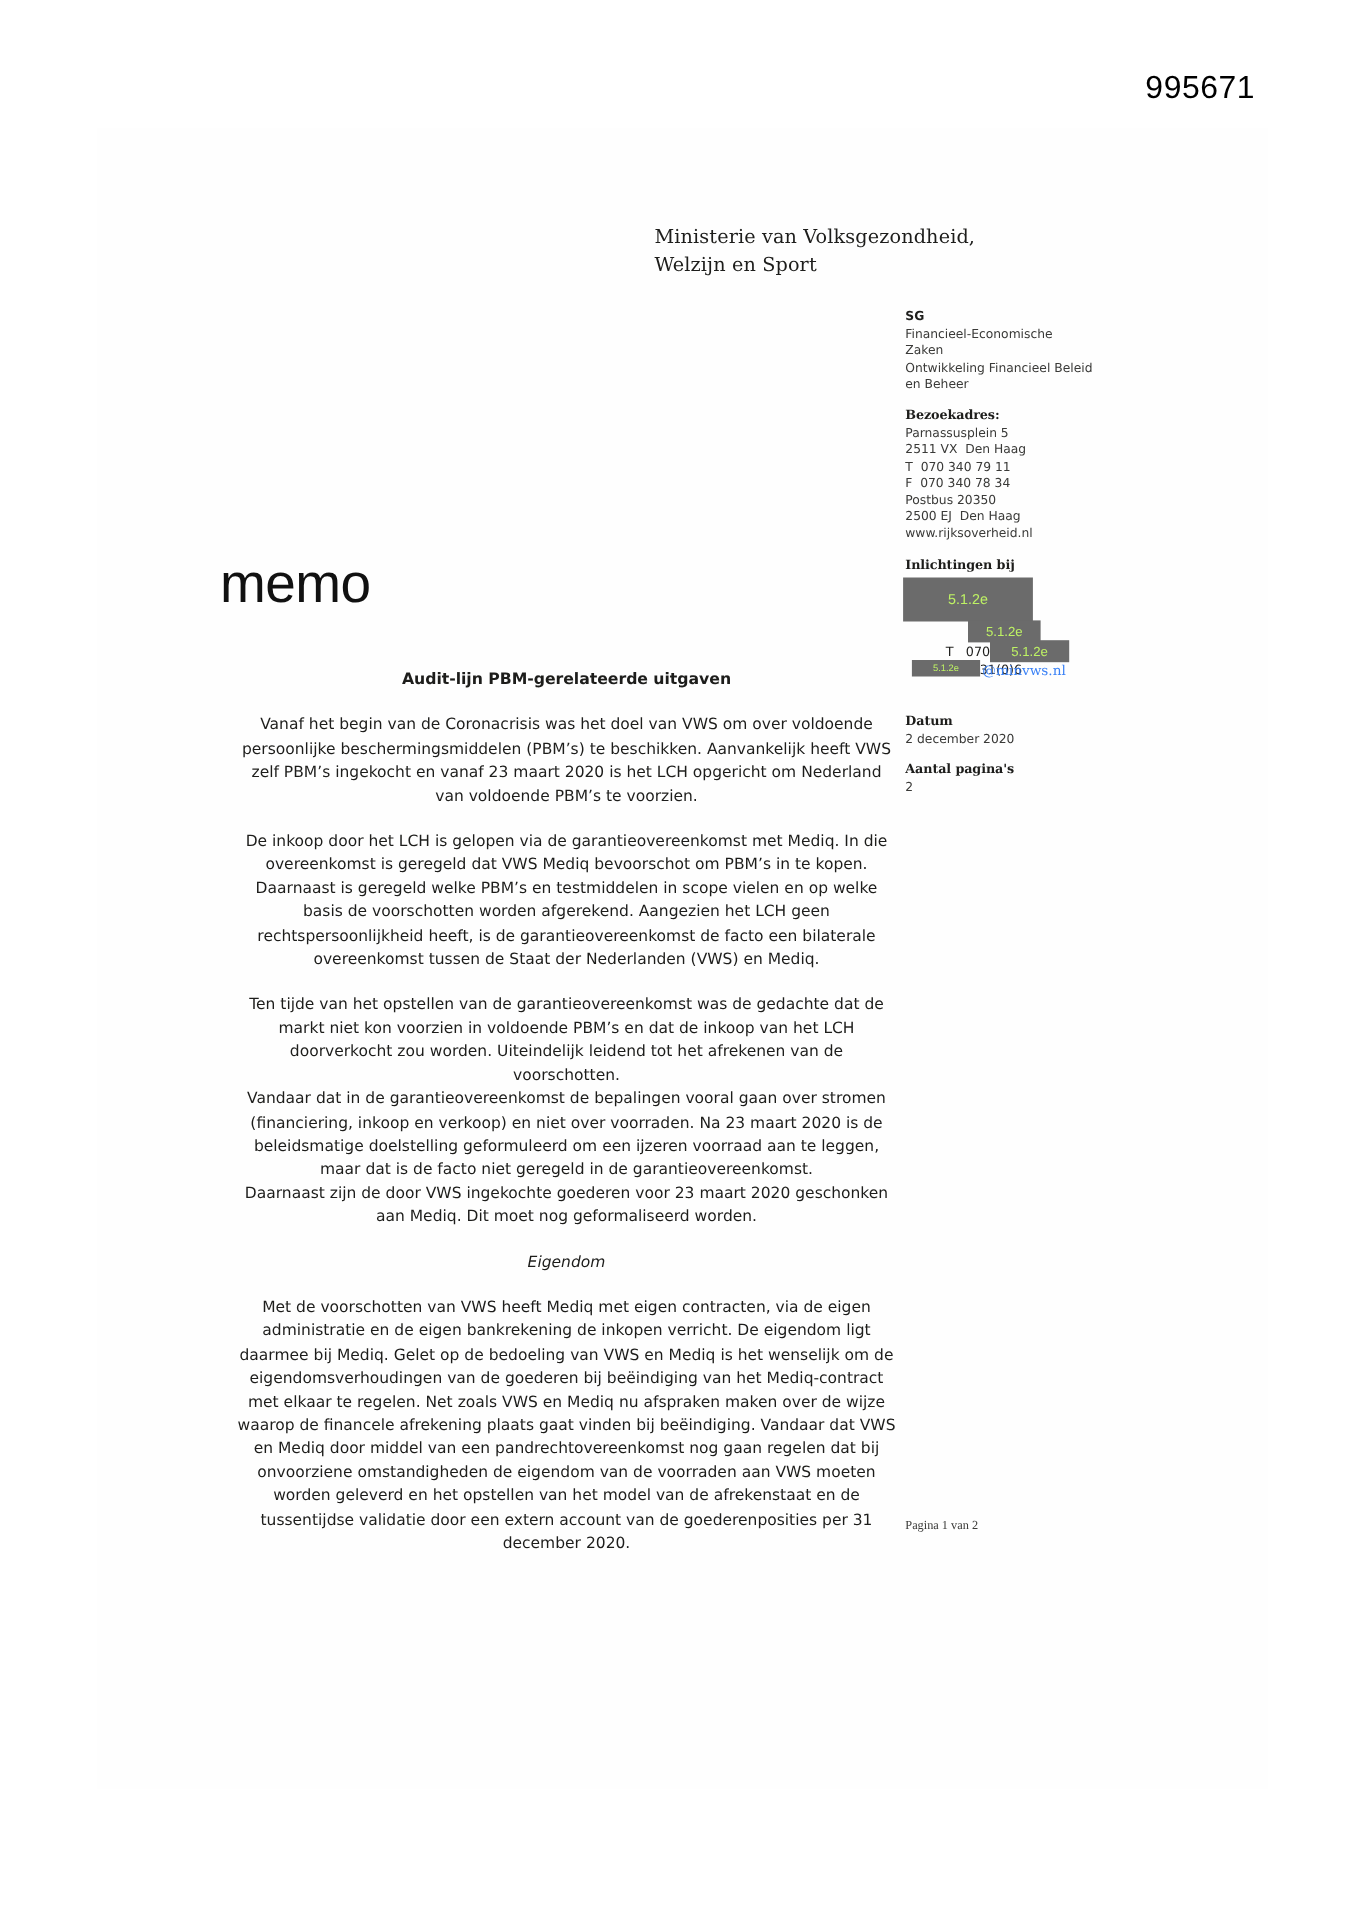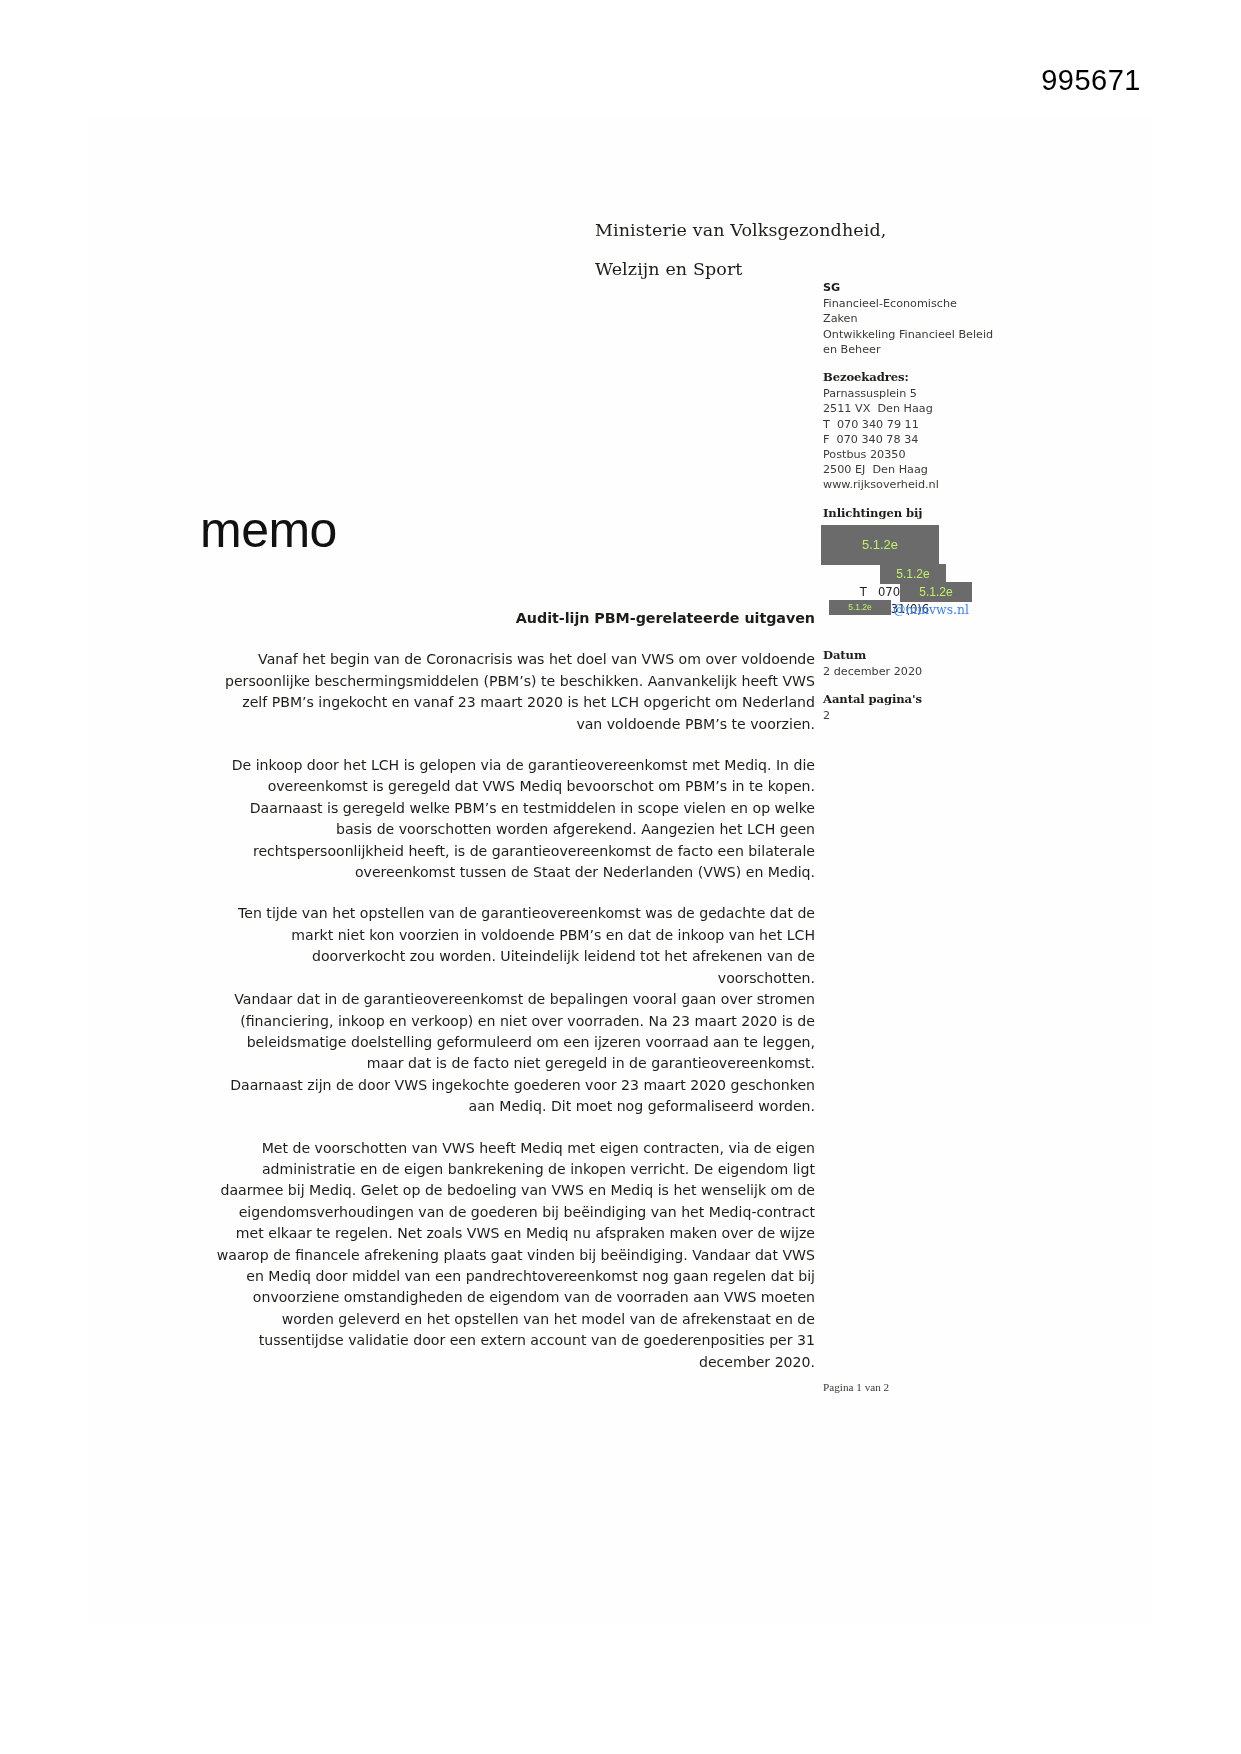--- a/index.html
+++ b/index.html
@@ -49,21 +49,21 @@
   .ministry {
     position: absolute;
     left: 595px;
     top: 188px;
     font-family: "DejaVu Serif", serif;
     font-size: 17.5px;
     line-height: 25px;
     color: #1d1d1b;
     letter-spacing: 0.1px;
   }
-  .ministry span { display: block; margin-top: 14px; }
+  .ministry span { display: block; }
 
   
   .info-col {
     position: absolute;
     left: 823px;
     top: 264px;
     width: 300px;
     font-family: "DejaVu Sans", sans-serif;
     font-size: 11.2px;
     line-height: 15.2px;
@@ -163,21 +163,21 @@
     color: #1d1d1b;
   }
   .subject {
     font-weight: bold;
     font-size: 14.3px;
     margin: 0 0 22px 0;
     letter-spacing: -0.05px;
   }
   .body-col p {
     margin: 0 0 20px 12px;
-    text-align: right;
+    text-align: center;
   }
   .body-col p.tight { margin-bottom: 0; }
   .sub-head {
     font-style: italic;
     margin: 0 0 0 0;
     font-size: 14.1px;
   }
 
   
   .footer {
@@ -256,17 +256,18 @@
 
   <div class="memo-title">memo</div>
 
   <div class="body-col">
     <p class="subject">Audit-lijn PBM-gerelateerde uitgaven</p>
     <p>Vanaf het begin van de Coronacrisis was het doel van VWS om over voldoende persoonlijke beschermingsmiddelen (PBM’s) te beschikken. Aanvankelijk heeft VWS zelf PBM’s ingekocht en vanaf 23 maart 2020 is het LCH opgericht om Nederland van voldoende PBM’s te voorzien.</p>
     <p>De inkoop door het LCH is gelopen via de garantieovereenkomst met Mediq. In die overeenkomst is geregeld dat VWS Mediq bevoorschot om PBM’s in te kopen. Daarnaast is geregeld welke PBM’s en testmiddelen in scope vielen en op welke basis de voorschotten worden afgerekend. Aangezien het LCH geen rechtspersoonlijkheid heeft, is de garantieovereenkomst de facto een bilaterale overeenkomst tussen de Staat der Nederlanden (VWS) en Mediq.</p>
     <p class="tight">Ten tijde van het opstellen van de garantieovereenkomst was de gedachte dat de markt niet kon voorzien in voldoende PBM’s en dat de inkoop van het LCH doorverkocht zou worden. Uiteindelijk leidend tot het afrekenen van de voorschotten.</p>
     <p class="tight">Vandaar dat in de garantieovereenkomst de bepalingen vooral gaan over stromen (financiering, inkoop en verkoop) en niet over voorraden. Na 23 maart 2020 is de beleidsmatige doelstelling geformuleerd om een ijzeren voorraad aan te leggen, maar dat is de facto niet geregeld in de garantieovereenkomst.</p>
     <p>Daarnaast zijn de door VWS ingekochte goederen voor 23 maart 2020 geschonken aan Mediq. Dit moet nog geformaliseerd worden.</p>
+    <p class="sub-head">Eigendom</p>
     <p>Met de voorschotten van VWS heeft Mediq met eigen contracten, via de eigen administratie en de eigen bankrekening de inkopen verricht. De eigendom ligt daarmee bij Mediq. Gelet op de bedoeling van VWS en Mediq is het wenselijk om de eigendomsverhoudingen van de goederen bij beëindiging van het Mediq-contract met elkaar te regelen. Net zoals VWS en Mediq nu afspraken maken over de wijze waarop de financele afrekening plaats gaat vinden bij beëindiging. Vandaar dat VWS en Mediq door middel van een pandrechtovereenkomst nog gaan regelen dat bij onvoorziene omstandigheden de eigendom van de voorraden aan VWS moeten worden geleverd en het opstellen van het model van de afrekenstaat en de tussentijdse validatie door een extern account van de goederenposities per 31 december 2020.</p>
   </div>
 
   <div class="footer">Pagina 1 van 2</div>
 </div>
 
 </body></html>

